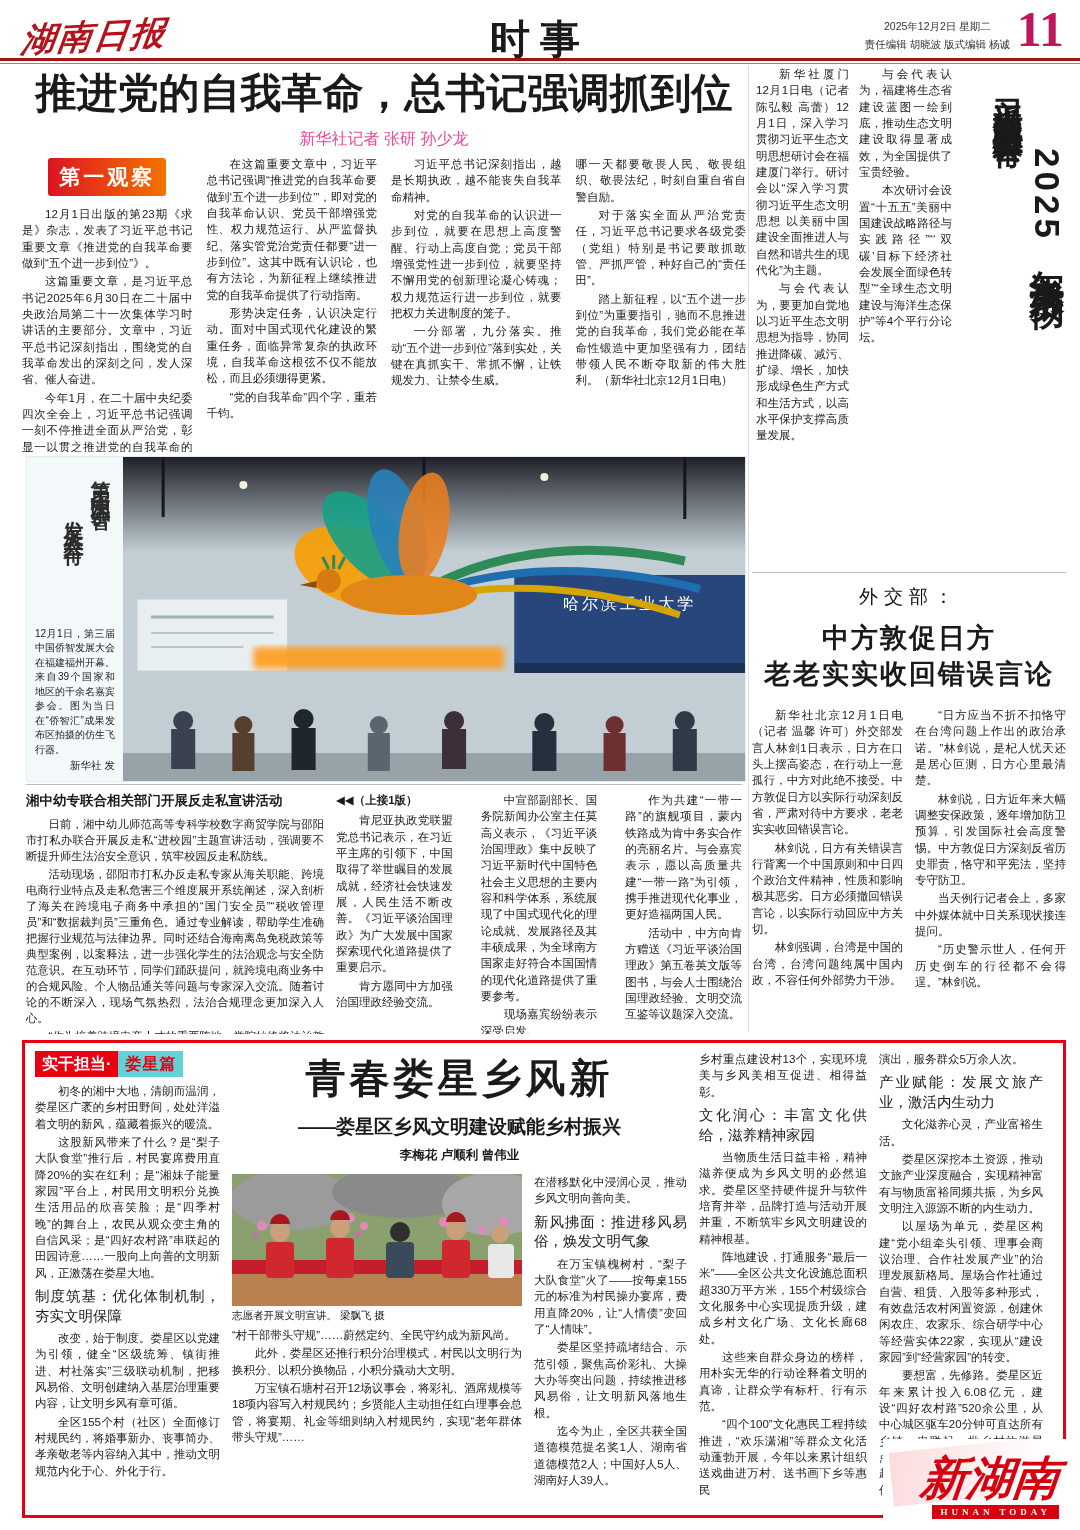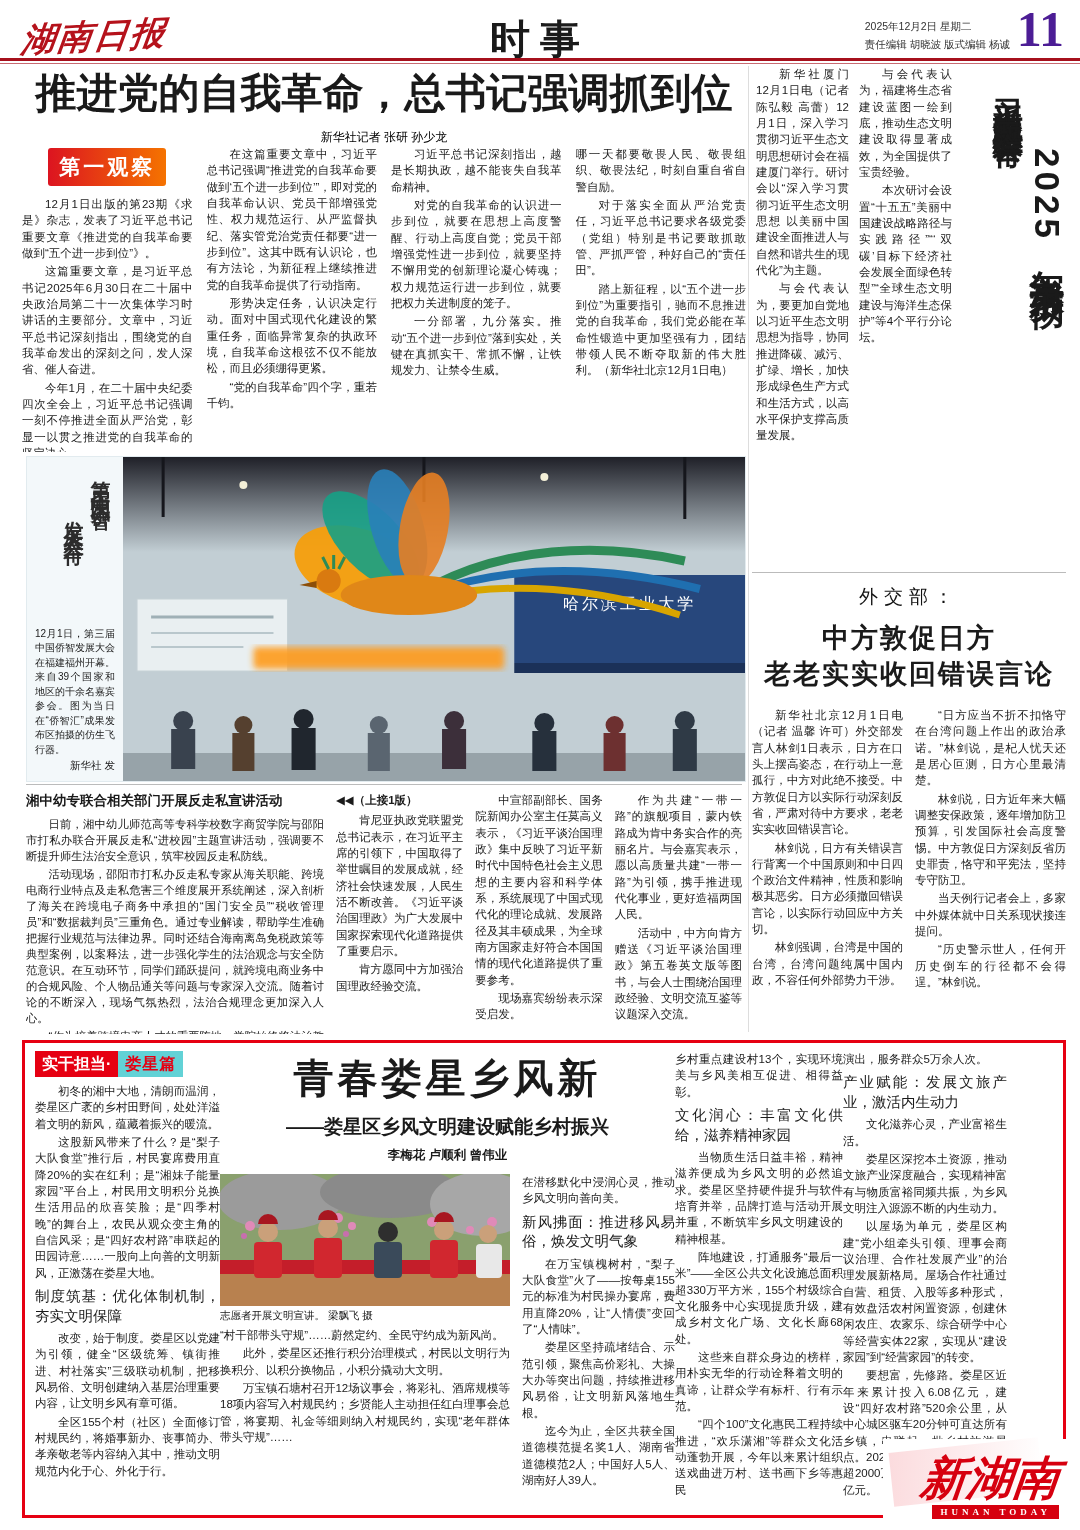--- a/index.html
+++ b/index.html
@@ -2,37 +2,37 @@
 <html><head>
 <meta charset="utf-8">
 <style>
   html,body{margin:0;padding:0;background:#e9e9e9;}
   .page{position:relative;width:1080px;height:1530px;background:#fff;margin:0 auto;overflow:hidden;
         font-family:"Liberation Sans","DejaVu Sans",sans-serif;color:#1a1a1a;}
   
   .masthead{position:absolute;left:22px;top:14px;font-family:"Liberation Serif","DejaVu Serif",serif;
         font-style:italic;font-weight:900;font-size:34px;color:#b5121b;transform:skewX(-10deg) rotate(-3deg);letter-spacing:2px;}
   .section-title{position:absolute;left:50%;top:12px;transform:translateX(-50%);font-size:40px;font-weight:900;letter-spacing:10px;}
-  .header-meta{position:absolute;right:70px;top:18px;text-align:left;font-size:10.5px;color:#333;line-height:1.7;}
+  .header-meta{position:absolute;right:70px;top:18px;text-align:center;font-size:10.5px;color:#333;line-height:1.7;}
   .page-number{position:absolute;right:16px;top:4px;font-family:"Liberation Serif","DejaVu Serif",serif;
-        font-size:50px;font-weight:700;color:#4c1d95;line-height:1;}
+        font-size:50px;font-weight:700;color:#be185d;line-height:1;}
   .header-rule{position:absolute;left:0;right:0;top:58px;height:3px;background:#a6101c;}
   .header-rule2{position:absolute;left:0;right:0;top:63px;height:1px;background:#c96b72;}
   
   .cols{display:flex;gap:14px;}
   .col{flex:1;font-size:11.5px;line-height:1.42;text-align:justify;overflow:hidden;}
   .col p,.col h4{margin:0 0 2px 0;}
   .para{text-indent:2em;}
   .flush{text-indent:0;}
   .marker{text-indent:0;font-weight:800;margin:0 0 4px 0 !important;}
   .subhead{font-size:14.5px;font-weight:400;text-indent:0;margin:6px 0 4px 0 !important;line-height:1.35;}
   
   .lead{position:absolute;left:22px;top:66px;width:724px;height:386px;overflow:hidden;}
   .lead h1{margin:0;font-size:41px;font-weight:900;text-align:center;letter-spacing:0;white-space:nowrap;}
-  .lead .byline{text-align:center;font-size:12px;margin:8px 0 0 0;color:#000000;}
+  .lead .byline{text-align:center;font-size:16px;margin:8px 0 6px 0;color:#ec4899;}
   .observe-badge{display:block;margin:2px auto 10px auto;width:118px;height:38px;line-height:38px;text-align:center;
         background:linear-gradient(90deg,#dc1420,#f57300);color:#fff;font-size:21px;font-weight:800;border-radius:3px;letter-spacing:3px;}
   
   .eco{position:absolute;left:756px;top:66px;width:312px;height:500px;display:flex;overflow:hidden;}
   .eco .cols{flex:1;gap:10px;}
   .eco-vtitle{width:116px;writing-mode:vertical-rl;font-weight:900;line-height:1.2;}
   .eco-vtitle .vt1{display:block;font-size:35px;padding-top:82px;letter-spacing:4px;}
   .eco-vtitle .vt2{display:block;font-size:30px;padding-top:10px;letter-spacing:3px;}
   .vrule{position:absolute;left:748px;top:66px;width:1px;height:966px;background:#ddd;}
   .hrule{position:absolute;height:1px;background:#bbb;}
@@ -50,25 +50,25 @@
   .qz-caption{font-size:10px;line-height:1.45;text-align:justify;margin-top:6px;}
   .qz-credit{font-size:10.5px;text-align:right;margin-top:2px;}
   .qz-photo{flex:1;position:relative;overflow:hidden;}
   .qz-photo svg{display:block;width:100%;height:100%;}
   
   .campus{position:absolute;left:26px;top:792px;width:298px;height:242px;overflow:hidden;}
   .campus h3{margin:0 0 6px 0;font-size:13.5px;font-weight:800;white-space:nowrap;}
   .campus .col{font-size:11.3px;}
   
   .continued{position:absolute;left:336px;top:792px;width:406px;height:242px;overflow:hidden;}
-  .continued .cols{gap:12px;height:100%;}
+  .continued .cols{gap:28px;height:100%;}
   
   .louxing{position:absolute;left:22px;top:1040px;width:1044px;height:478px;border:3px solid #e60012;box-sizing:border-box;
         padding:8px 10px;overflow:visible;}
-  .lx-grid{display:flex;gap:0;height:452px;}
+  .lx-grid{display:flex;gap:12px;height:452px;}
   .lx-col{font-size:11.5px;line-height:1.42;text-align:justify;overflow:hidden;}
   .lx-col p,.lx-col h4{margin:0 0 2px 0;}
   .lx-c1{width:185px;}
   .lx-mid{width:455px;display:flex;flex-direction:column;}
   .lx-c4{width:168px;}
   .lx-c5{width:164px;}
   .lx-badge{display:inline-flex;margin-bottom:6px;font-weight:800;font-size:16px;line-height:1;}
   .lx-badge .b1{background:#e60012;color:#fff;padding:5px 7px;}
   .lx-badge .b2{background:#62d2d6;color:#e60012;padding:5px 7px;letter-spacing:1px;}
   .lx-head{text-align:center;}

